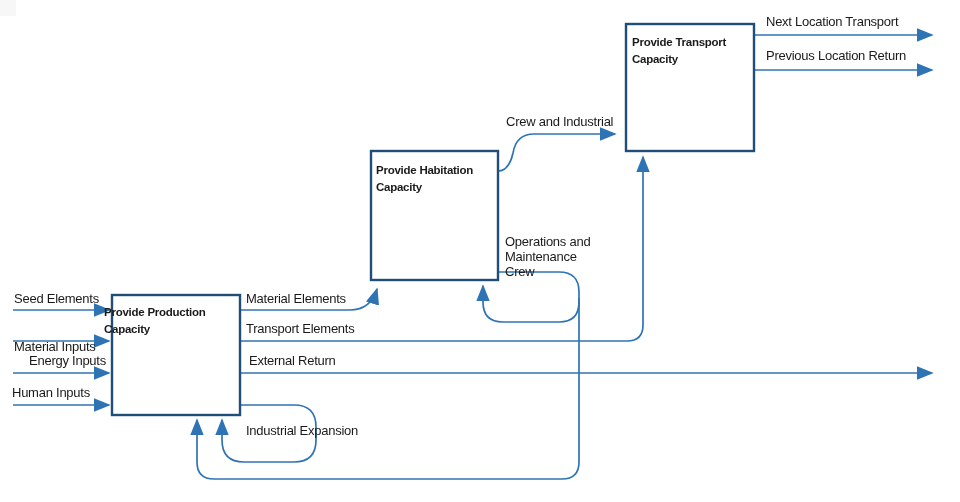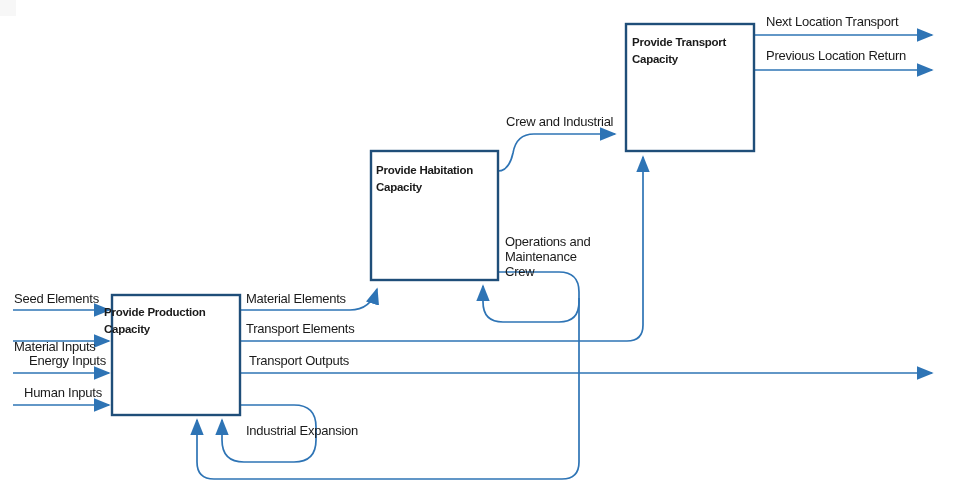--- a/index.html
+++ b/index.html
@@ -79,24 +79,24 @@
     </g>
   </svg>
 
   <div class="boxlbl" style="left:104px;top:304px;">Provide Production Capacity</div>
   <div class="boxlbl" style="left:376px;top:162px;">Provide Habitation Capacity</div>
   <div class="boxlbl" style="left:632px;top:34px;">Provide Transport Capacity</div>
 
   <div class="lbl" style="left:14px;top:292px;">Seed Elements</div>
   <div class="lbl" style="left:14px;top:340px;">Material Inputs</div>
   <div class="lbl" style="left:2px;top:354px;margin-left:27px;">Energy Inputs</div>
-  <div class="lbl" style="left:24px;top:386px;">Human Inputs</div>
+  <div class="lbl" style="left:12px;top:386px;">Human Inputs</div>
 
   <div class="lbl" style="left:246px;top:292px;">Material Elements</div>
   <div class="lbl" style="left:246px;top:322px;">Transport Elements</div>
-  <div class="lbl" style="left:249px;top:354px;">Transport Outputs</div>
+  <div class="lbl" style="left:249px;top:354px;">External Return</div>
   <div class="lbl" style="left:246px;top:386px;margin-top:38px;">Industrial Expansion</div>
   <div class="lbl" style="left:506px;top:115px;">Crew and Industrial</div>
   <div class="lbl wrap opslbl" style="left:505px;top:234px;">Operations and Maintenance Crew</div>
   <div class="lbl" style="left:766px;top:15px;">Next Location Transport</div>
   <div class="lbl" style="left:766px;top:49px;">Previous Location Return</div>
 
 </div>
 
 </body></html>

